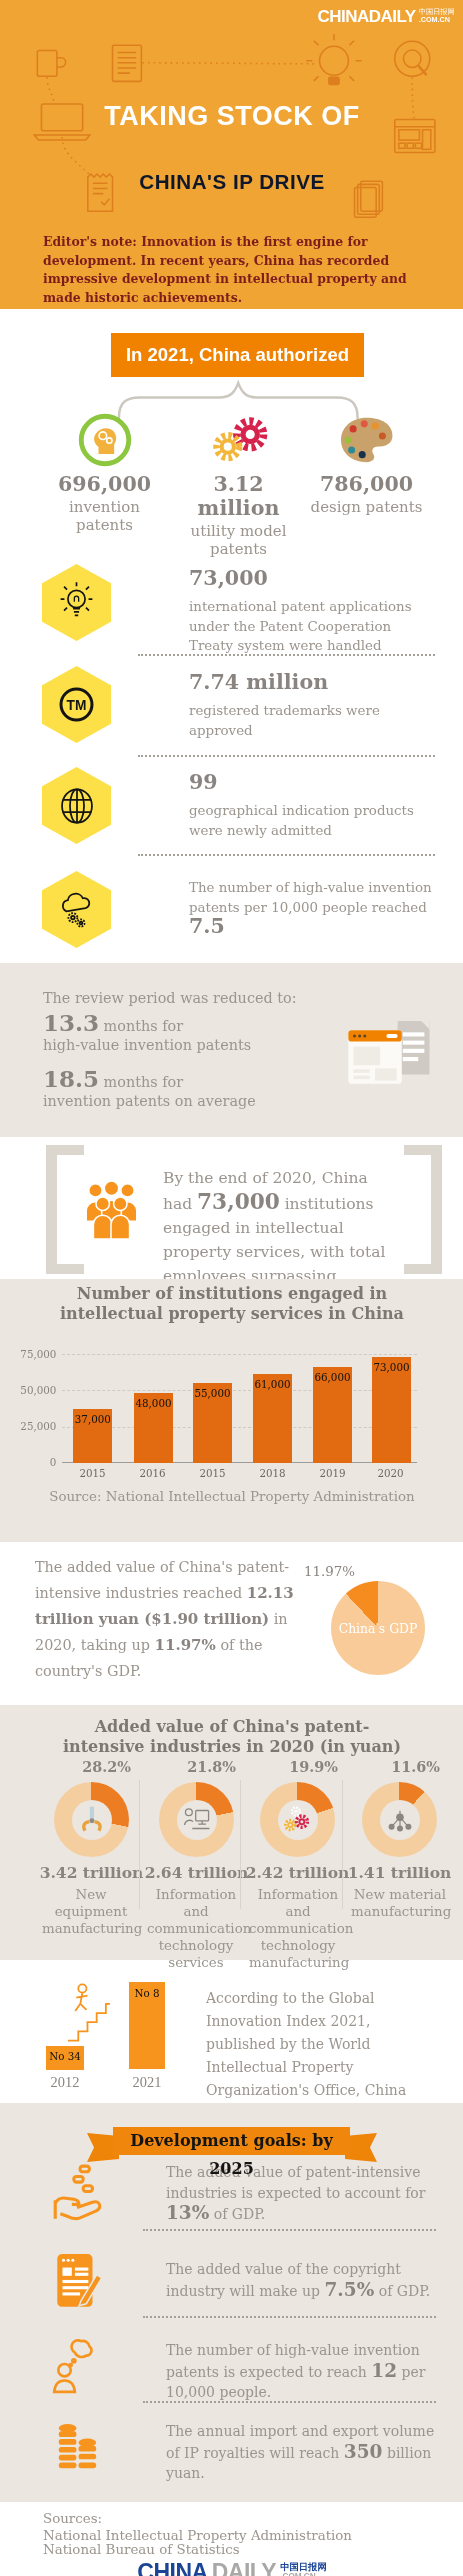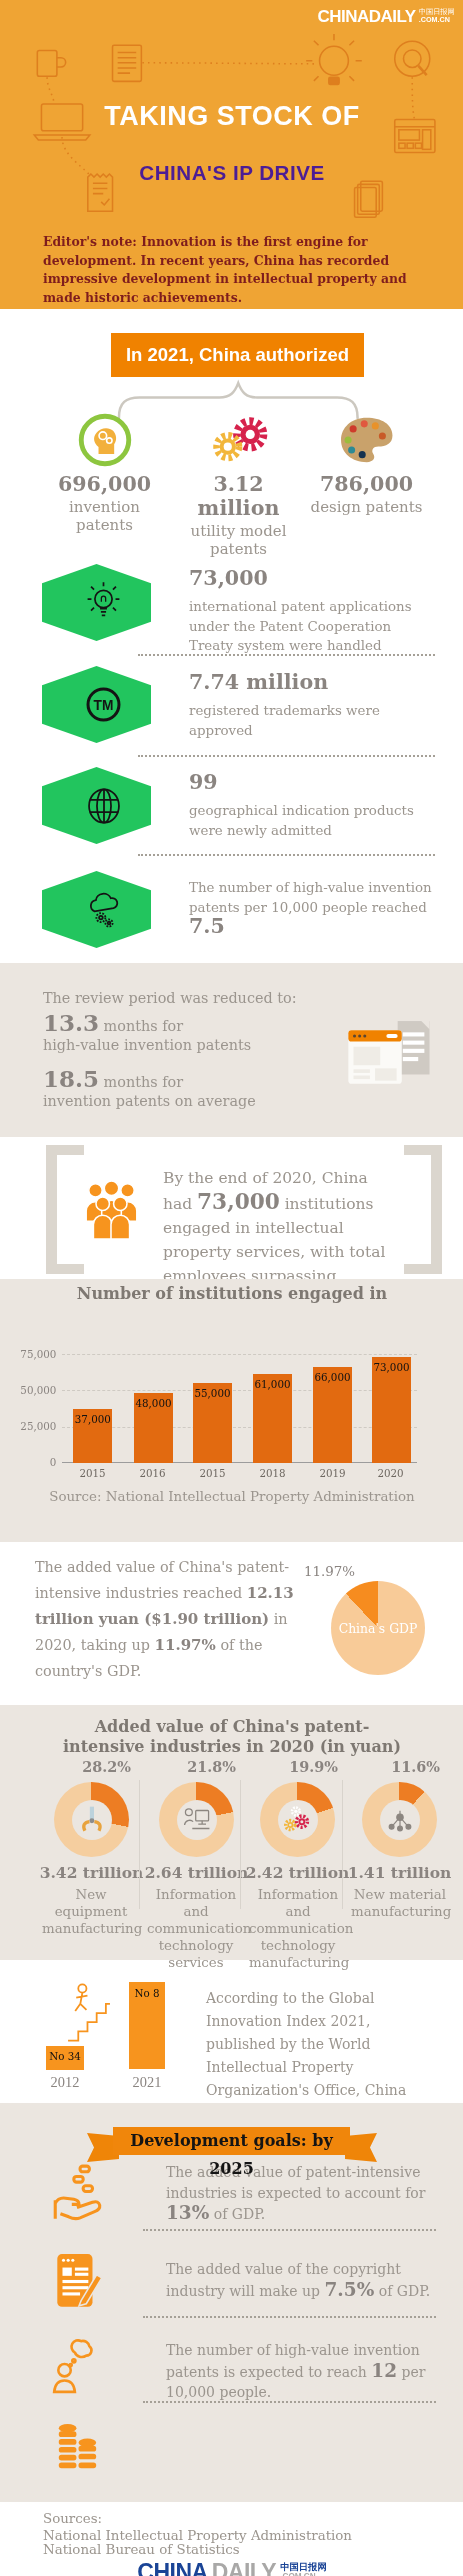--- a/index.html
+++ b/index.html
@@ -17,33 +17,33 @@
   .sec-beige2{left:0;top:1279px;width:464px;height:263px;background:#EBE6E0;}
   .sec-beige3{left:0;top:1705px;width:464px;height:255px;background:#EBE6E0;}
   .sec-beige4{left:0;top:2103px;width:464px;height:399px;background:#EBE6E0;}
   
   .logo-top{right:9.3px;top:8.2px;display:flex;align-items:flex-start;gap:3.1px;color:#fff;}
   .logo-top .big{font-size:17px;font-weight:bold;letter-spacing:-0.5px;line-height:17px;}
   .logo-top .col{display:flex;flex-direction:column;line-height:7.7px;}
   .logo-top .cn{font-size:7.2px;}
   .logo-top .dom{font-size:7.2px;font-weight:bold;}
   .title1{left:0;top:101px;width:464px;font-size:27px;font-weight:bold;color:#fff;letter-spacing:0.5px;}
-  .title2{left:0;top:161px;width:464px;font-size:20.6px;font-weight:bold;color:#4c1d95;letter-spacing:0.5px;}
+  .title2{left:0;top:170px;width:464px;font-size:20.6px;font-weight:bold;color:#0f172a;letter-spacing:0.5px;}
   .ednote{left:43px;top:233px;width:392px;font-size:12.4px;font-weight:bold;color:#7f1d1d;line-height:18.5px;}
   
   .banner{left:111px;top:333px;width:253px;height:44px;background:#F08200;color:#fff;
           font-size:18.5px;font-weight:bold;line-height:44px;text-align:center;}
   .auth-col{top:411px;width:113px;text-align:center;}
   .auth-icon{height:58px;display:flex;align-items:center;justify-content:center;}
   .auth-val{font-size:20.6px;margin-top:3.1px;}
   .auth-lab{font-size:15px;line-height:18px;margin-top:2.1px;}
   
-  .hex{left:42px;width:69px;height:77px;background:#22c55e;
+  .hex{left:42px;width:69px;height:77px;background:#fde047;
        clip-path:polygon(50% 0,100% 25%,100% 75%,50% 100%,0 75%,0 25%);
-       display:flex;align-items:center;justify-content:flex-start;padding-left:40px;}
+       display:flex;align-items:center;justify-content:center;}
   .hex-val{left:189px;font-size:20.6px;}
   .hex-desc{left:189px;width:246px;font-size:13.4px;line-height:19.6px;}
   .dotline{height:0;border-top:2.1px dotted #A5A097;}
   .hr-hex{left:138px;width:297px;}
   
   .rev-txt{left:43px;font-size:14.4px;color:#9B958E;}
   .rev-big{font-size:23px;}
   
   .bracket{width:27px;height:109px;top:1145px;}
   .bracket.l{left:46px;border-left:11.3px solid #DBD6CE;border-top:10.3px solid #DBD6CE;border-bottom:10.3px solid #DBD6CE;}
@@ -315,20 +315,21 @@
       <circle cx="70" cy="48" r="13"></circle>
         <path d="M52,88 a18,18 0 0 1 36,0 v28 h-36 z"></path>
     </g>
   </svg>
   <div class="abs quote-txt">
     <span>By the end of 2020, China had </span><span class="bigin">73,000</span><span> institutions engaged in intellectual property services, with total employees surpassing </span><span class="bigin">865,000.</span>
   </div>
 
   <div class="abs sec-beige2"></div>
   <div class="abs chart-title center" style="top:1284px">Number of institutions engaged in</div>
+  <div class="abs chart-title center" style="top:1304px">intellectual property services in China</div>
   <div class="abs ylab" style="top:1348px">75,000</div>
   <div class="abs ylab" style="top:1384px">50,000</div>
   <div class="abs ylab" style="top:1420px">25,000</div>
   <div class="abs ylab" style="top:1456px">0</div>
   <div class="abs plot">
     <div class="abs grid" style="top:0"></div>
     <div class="abs grid" style="top:36px"></div>
     <div class="abs grid" style="top:73px"></div>
     <div class="abs baseline"></div>
     <div class="abs bar inst-bar" style="left: 11.3px; height: 54px;"><span>37,000</span></div>
@@ -504,20 +505,23 @@
         <rect x="13" y="46" width="34" height="11" rx="5"></rect>
           <rect x="13" y="61" width="34" height="11" rx="5"></rect>
         <rect x="13" y="76" width="34" height="11" rx="5"></rect>
         <ellipse cx="68" cy="38" rx="17" ry="8"></ellipse>
         <rect x="51" y="44" width="34" height="11" rx="5"></rect>
           <rect x="51" y="59" width="34" height="11" rx="5"></rect>
         <rect x="51" y="76" width="34" height="11" rx="5"></rect>
       </g>
     </svg>
   </div>
+  <div class="abs goal-txt" style="top:2421px">
+    <span>The annual import and export volume of IP royalties will reach </span><span class="bigin">350</span><span> billion yuan.</span>
+  </div>
 
   <div class="abs src-blk" style="top:2511px">Sources:</div>
   <div class="abs src-blk" style="top:2528px">National Intellectual Property Administration</div>
   <div class="abs src-blk" style="top:2542px">National Bureau of Statistics</div>
   <div class="abs logo-bot sans">
     <span class="blue">CHINA</span>
       <span class="gray">DAILY</span>
     <span class="col">
       <span class="cn">中国日报网</span>
       <span class="dom">.COM.CN</span>

